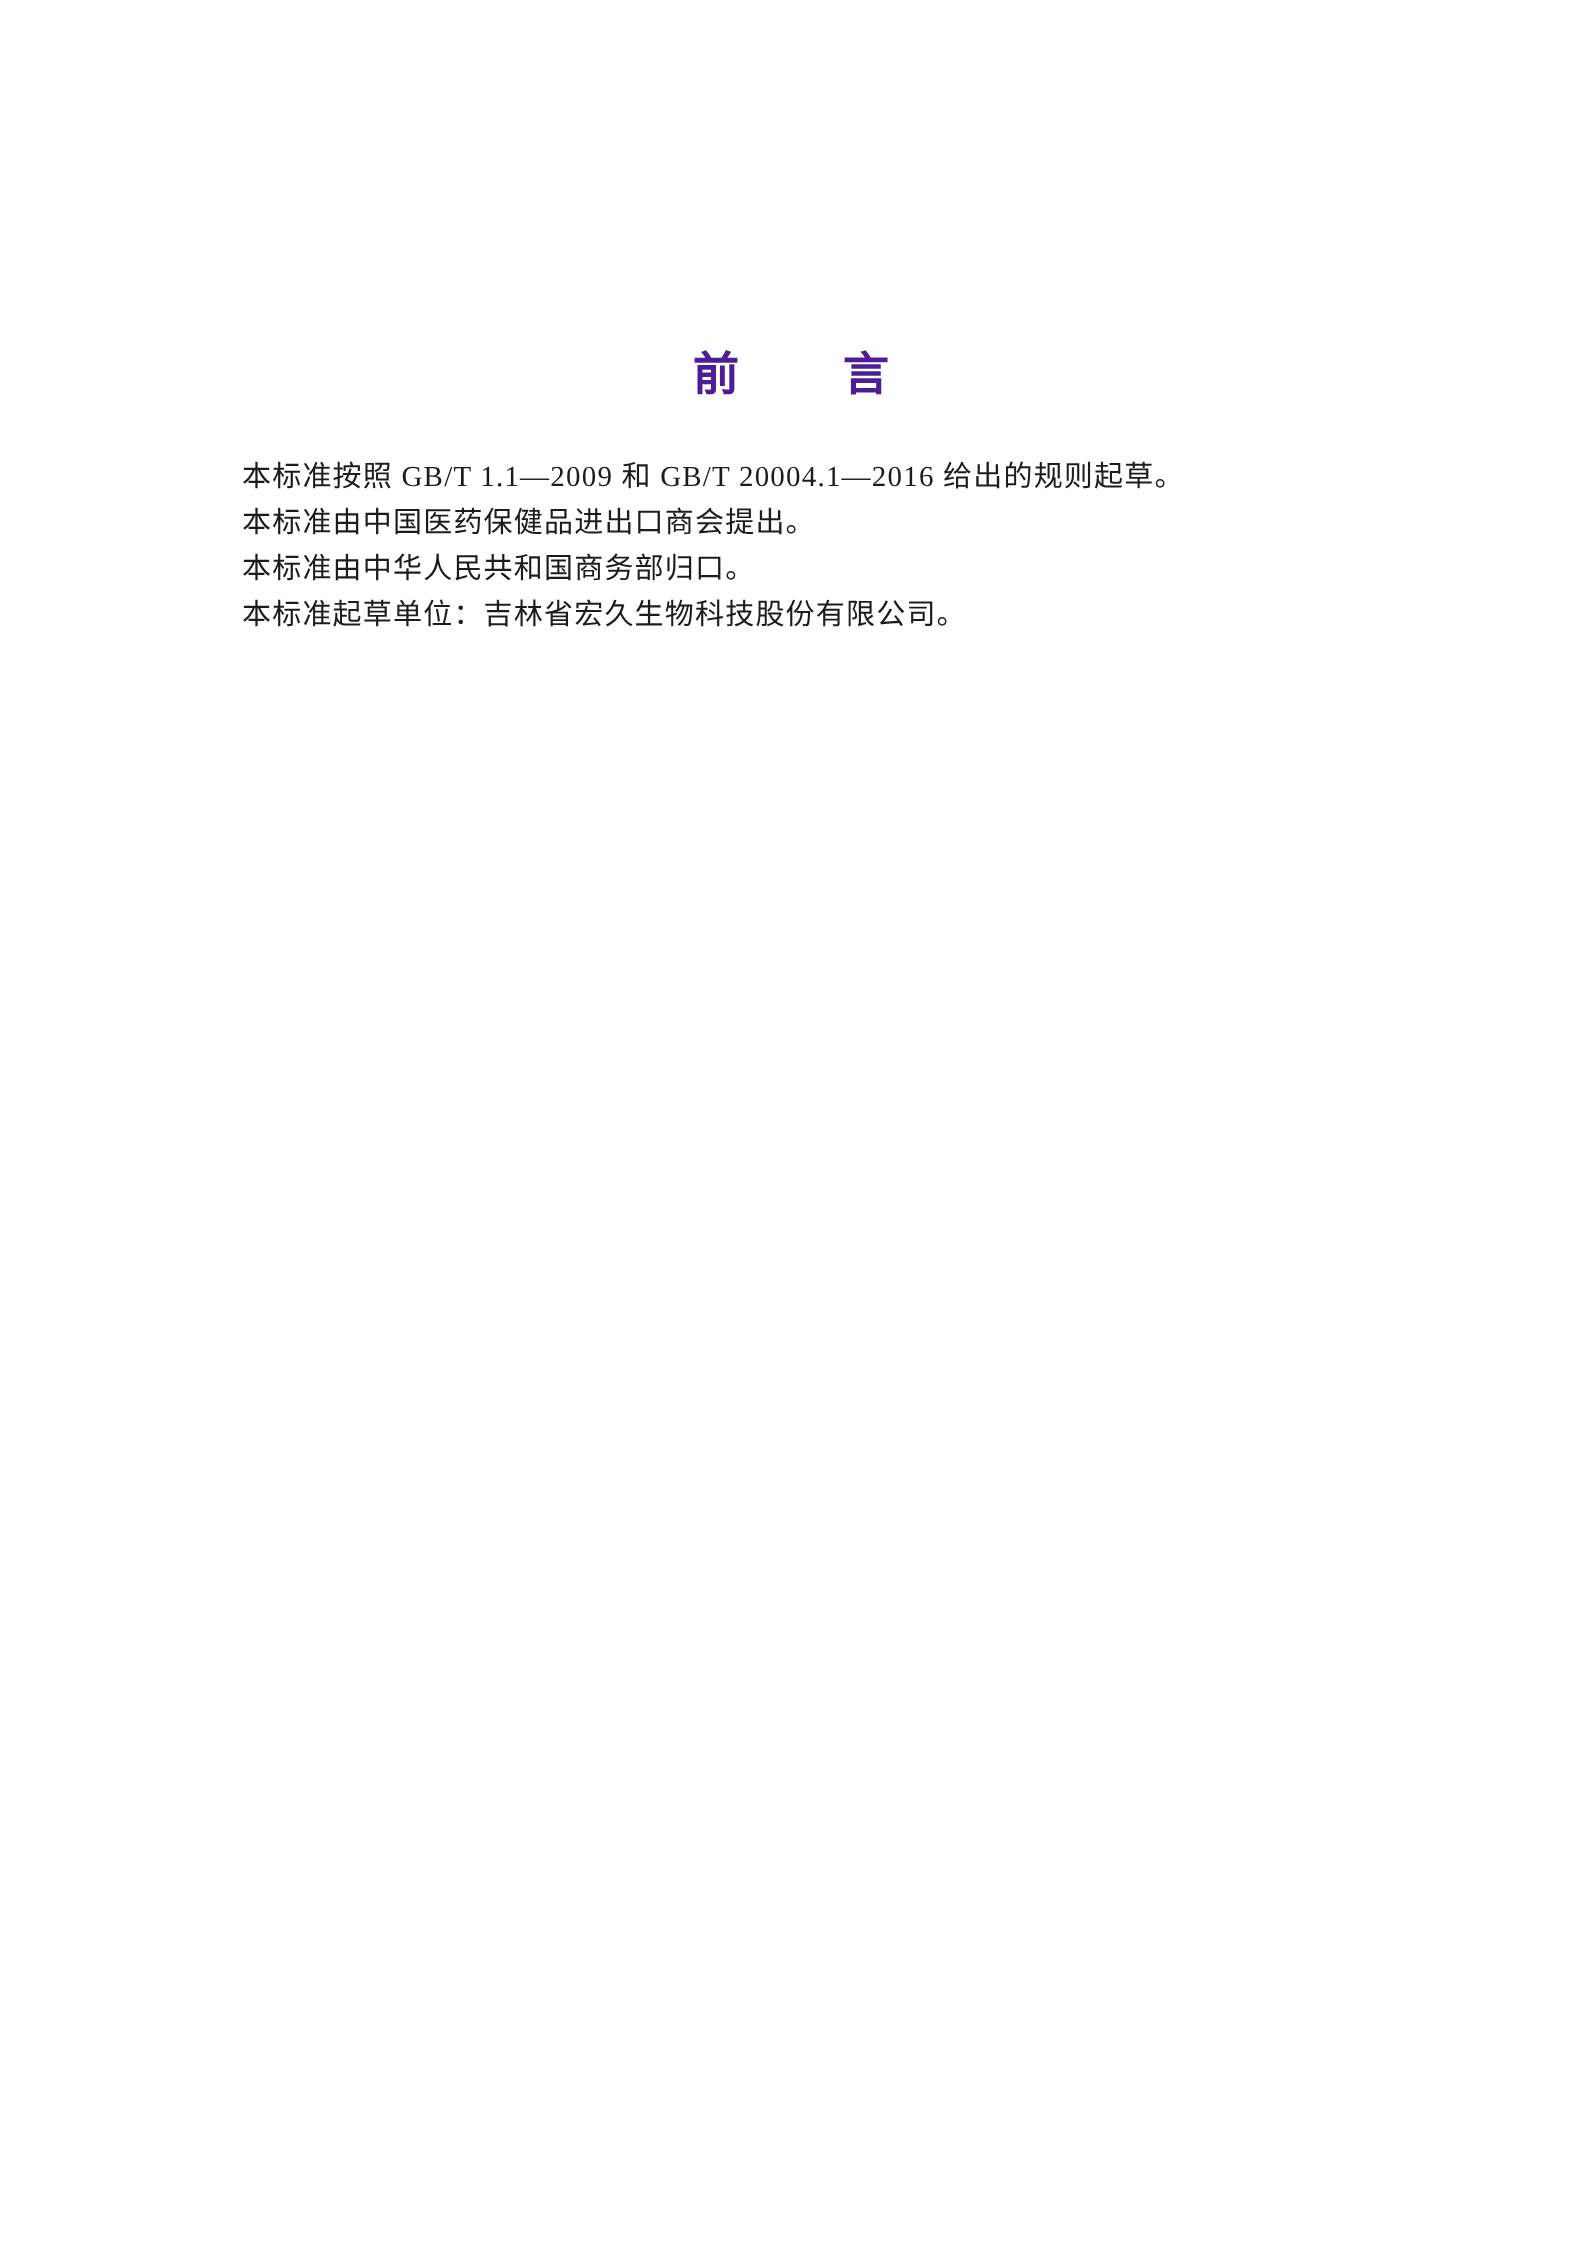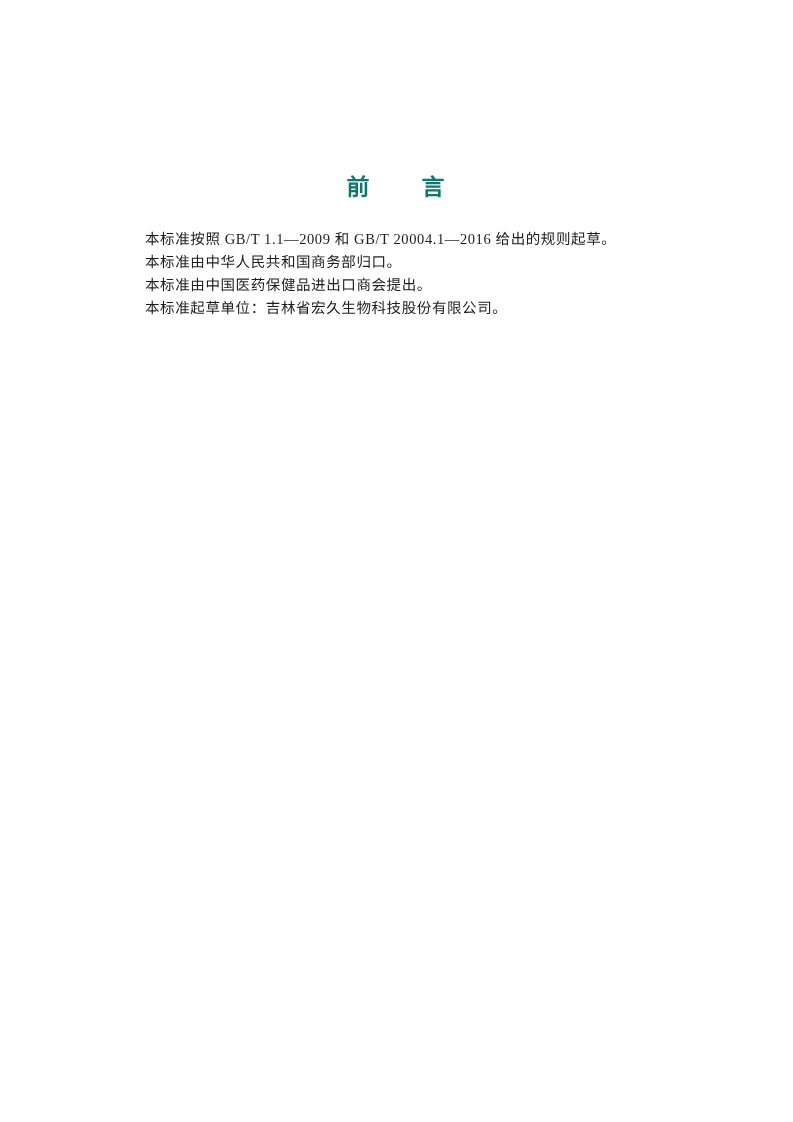--- a/index.html
+++ b/index.html
@@ -20,45 +20,44 @@
     position: absolute;
     top: 168px;
     left: 0;
     width: 100%;
     margin: 0;
     text-align: center;
     font-family: "Liberation Sans", "DejaVu Sans", sans-serif;
     font-weight: bold;
     font-size: 23px;
     letter-spacing: 2px;
-    color: #0f766e;
+    color: #4c1d95;
     white-space: pre;
   }
   .foreword-body {
     position: absolute;
     top: 228px;
     left: 121px;
     width: 560px;
-    margin-left: 24px;
   }
   .foreword-body p {
     margin: 0;
     padding: 0;
     font-size: 14.5px;
     line-height: 23px;
     letter-spacing: 0.6px;
     color: #1c1c1c;
     white-space: nowrap;
   }
 </style>
 </head>
 <body>
 
 <div class="page">
   <h1 class="foreword-title">前　　言</h1>
 
   <div class="foreword-body">
     <p>本标准按照 GB/T 1.1—2009 和 GB/T 20004.1—2016 给出的规则起草。</p>
+    <p>本标准由中国医药保健品进出口商会提出。</p>
     <p>本标准由中华人民共和国商务部归口。</p>
-    <p>本标准由中国医药保健品进出口商会提出。</p>
     <p>本标准起草单位：吉林省宏久生物科技股份有限公司。</p>
   </div>
 </div>
 
 </body></html>

